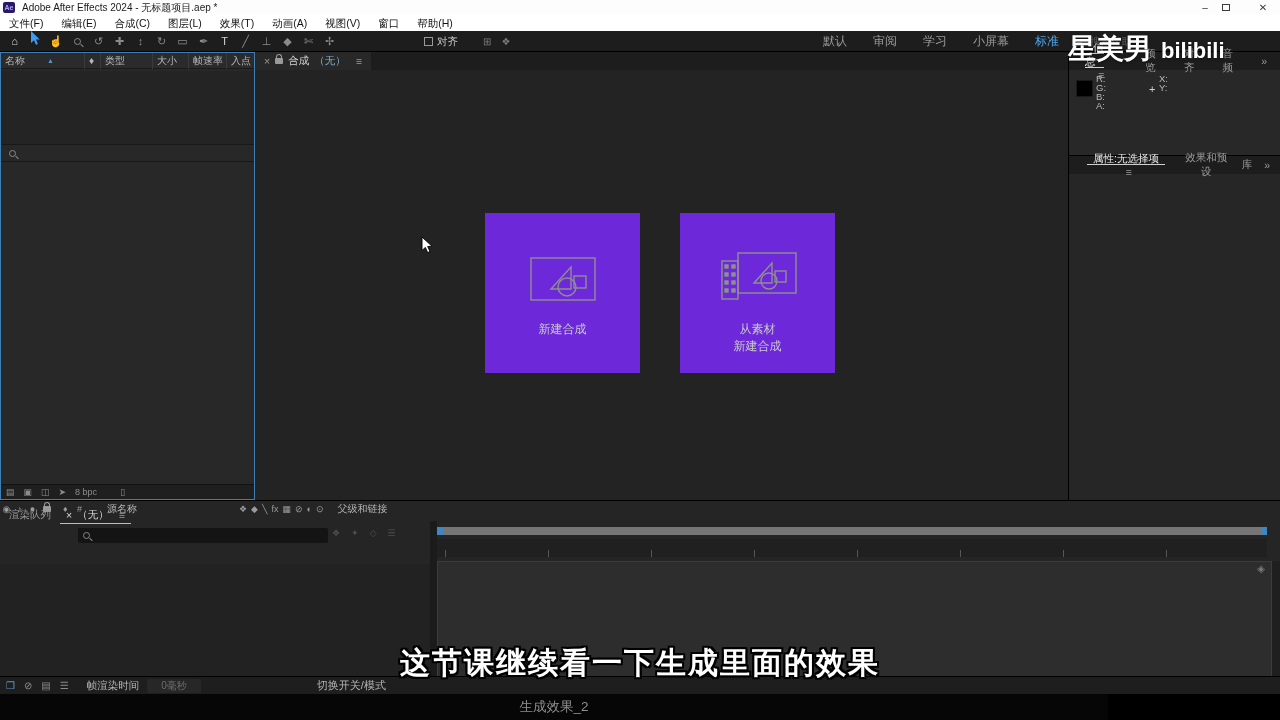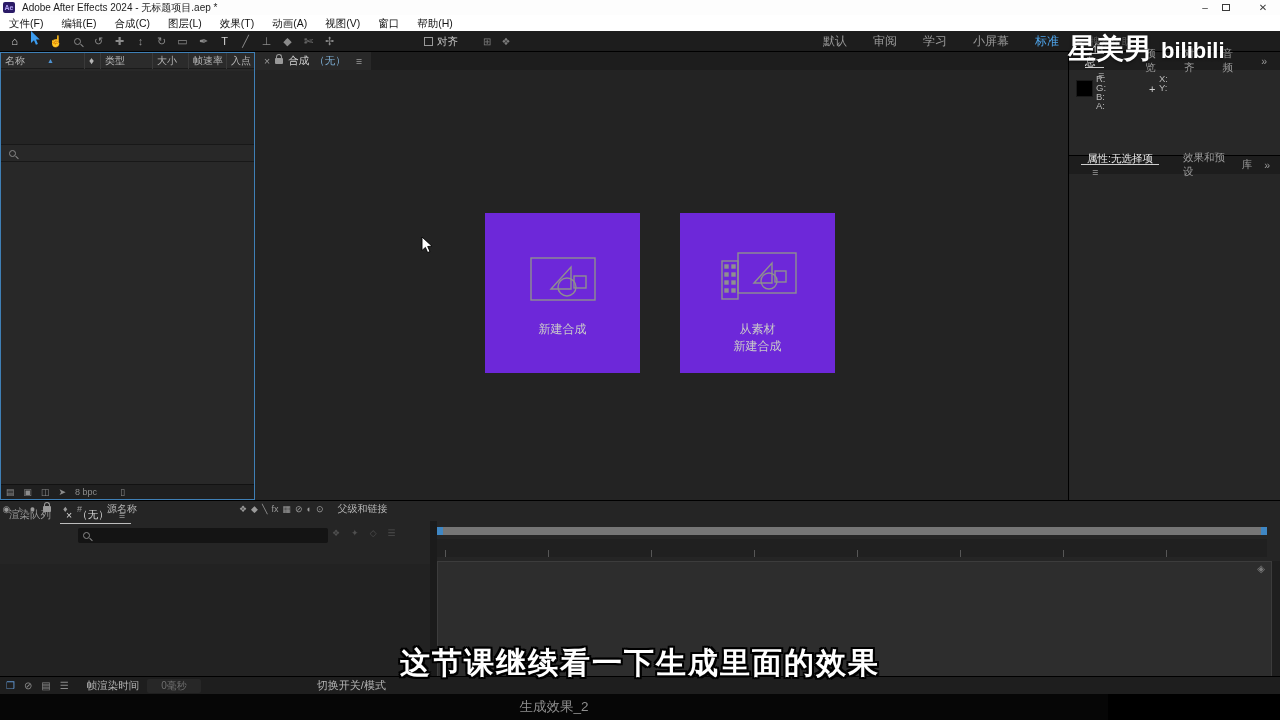--- a/index.html
+++ b/index.html
@@ -95,21 +95,21 @@
   #right-panel { left:1068px; top:52px; width:212px; height:448px; background:#282828; border-left:1px solid #000; }
   #info-tabs { padding-left:8px; gap:12px; }
   #info-tabs span { padding:0 8px; }
   .more-glyph { margin-left:auto; margin-right:5px; color:#9a9a9a; }
   #info-body { left:0; top:18px; width:212px; height:85px; }
   #info-swatch { left:7px; top:10px; width:17px; height:17px; background:#000; border:1px solid #1a1a1a; }
   .ch-col { left:27px; top:4px; font-size:9.5px; color:#b8b8b8; line-height:9px; }
   .xy-col { left:90px; top:4px; font-size:9.5px; color:#b8b8b8; line-height:9px; }
   #crosshair { left:80px; top:13px; color:#d0d0d0; font-size:11px; }
   #props-section { left:0; top:103px; width:212px; height:345px; background:#262626; border-top:1px solid #000; }
-  #props-tabs { padding-left:6px; }
+  #props-tabs { padding-left:6px;text-align:center; }
   #props-tabs span { padding:0 6px; }
 
   
   #timeline { left:0; top:500px; width:1280px; height:176px; background:#252525; border-top:1px solid #000; }
   #tl-tabs { left:0; top:5px; width:430px; height:18px; background:transparent; }
   #tl-queue { padding:0 9px; color:#9a9a9a; font-size:10.5px; }
   #tl-comp-tab { display:flex; gap:5px; align-items:center; padding:0 6px; color:#d8d8d8; font-size:10.5px;
     border-bottom:1px solid #bdbdbd; height:17px; }
   #tl-search-row { left:78px; top:27px; width:250px; height:15px; background:#141414; border-radius:2px;
     display:flex; align-items:center; padding-left:5px; }

